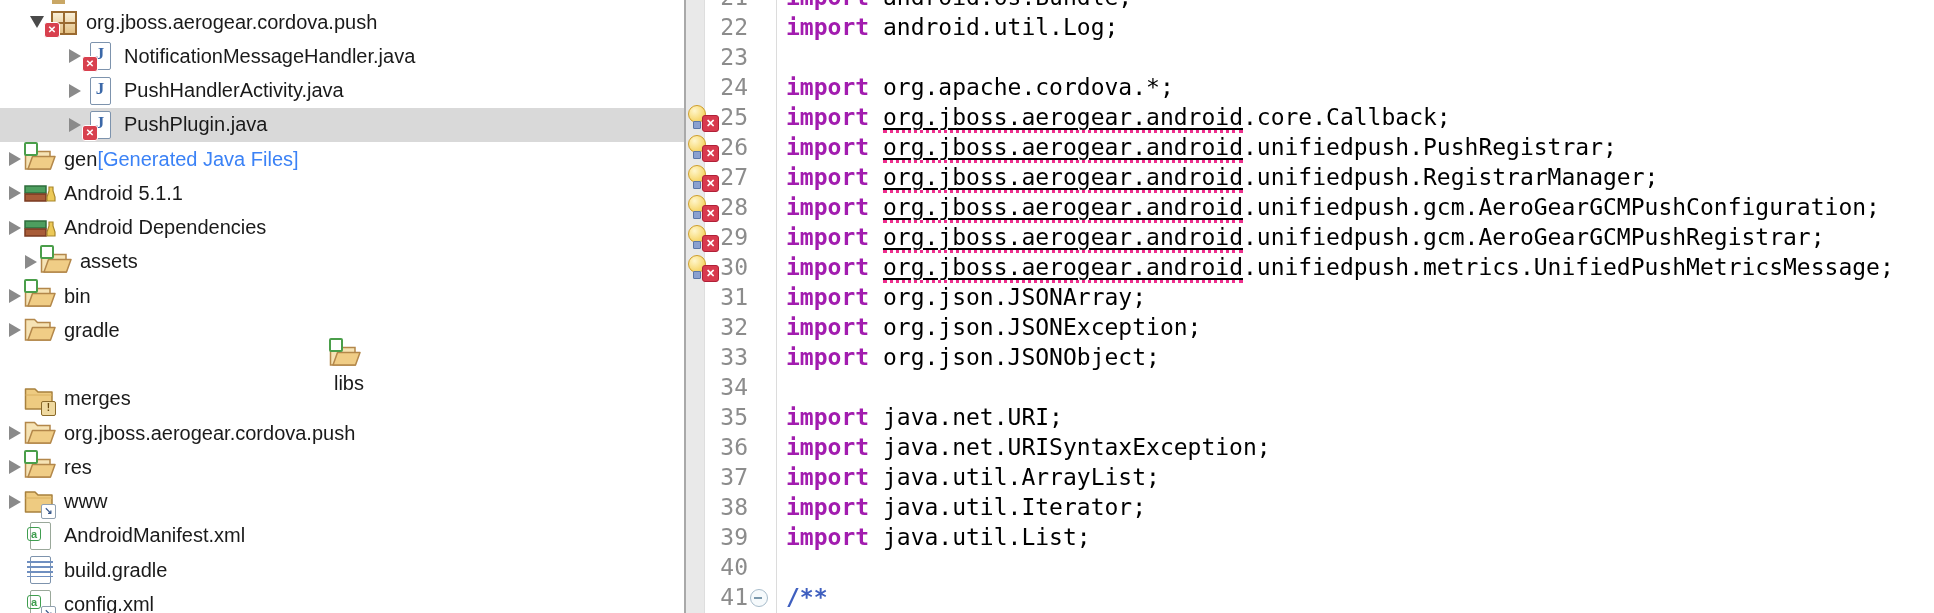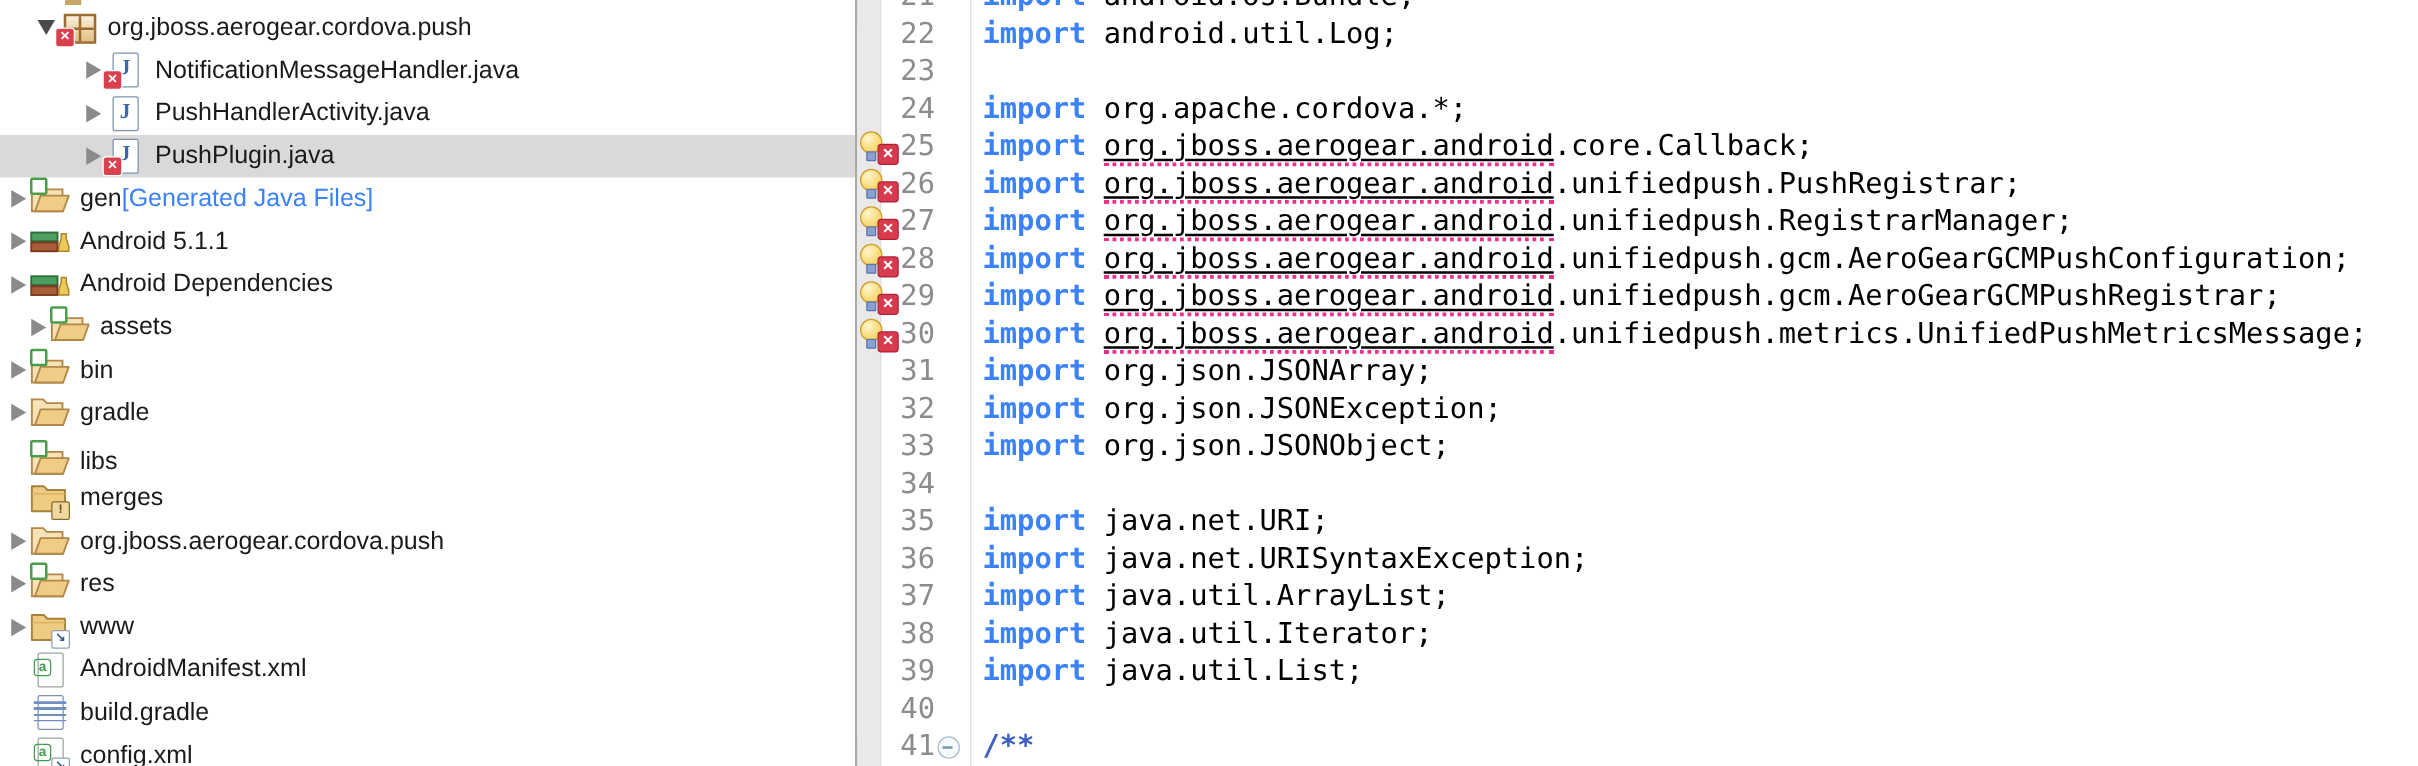--- a/index.html
+++ b/index.html
@@ -48,21 +48,21 @@
   .divider{position:absolute;left:684px;top:0;width:2px;height:613px;background:#a9a9a9;}
 
   
   .editor{position:absolute;left:686px;top:0;right:0;height:613px;background:#fff;
           font-family:"DejaVu Sans Mono","Liberation Mono",monospace;font-size:23px;border-radius:23px;}
   .annot-strip{position:absolute;left:0;top:0;width:18px;height:613px;background:#e9e9e9;border-right:1px solid #dedede;}
   .ruler-sep{position:absolute;left:90px;top:0;width:1px;height:613px;background:#dcdcdc;}
   .code-line{position:absolute;left:0;width:100%;height:30px;line-height:30px;white-space:pre;}
   .lnum{position:absolute;left:0;top:0;width:62px;text-align:right;color:#8c8c8c;}
   .ctext{position:absolute;left:100px;top:0;color:#000;}
-  .tok-kw{color:#3b82f6;font-weight:bold;}
+  .tok-kw{color:#a21caf;font-weight:bold;}
   .tok-doc{color:#3F5FBF;font-weight:bold;}
   .tok-err{display:inline-block;text-decoration:underline;text-decoration-thickness:2px;
            text-underline-offset:3px;text-decoration-color:#000;
            border-bottom:3px dotted #ed2f8d;line-height:26px;}
   
   .qf{position:absolute;left:2px;width:31px;height:28px;}
   .qf .bulb{position:absolute;left:0;top:1px;width:16px;height:16px;border-radius:50%;
             background:radial-gradient(circle at 35% 30%,#fff6cc,#f2c73e);border:1px solid #cf9e2a;}
   .qf .bulb::after{content:"";position:absolute;left:4px;top:15px;width:6px;height:6px;
                    background:#8aa0d0;border:1px solid #5a76a8;border-radius:1px;}
@@ -199,21 +199,21 @@
             <span class="tri-c"></span>
           </span>
           <span class="slot-icon">
             <span class="ico"><svg width="32" height="30" viewBox="0 0 32 30">
                 <path d="M1.5 9 L1.5 25 L26 25 L26 7.5 L13.5 7.5 L10.5 4.5 L1.5 4.5 Z" fill="#f6e3b5" stroke="#b3874a" stroke-width="1.5"></path>
                 <path d="M4 25 L8.5 12.5 L31 12.5 L26.5 25 Z" fill="#f0cd86" stroke="#b3874a" stroke-width="1.5" stroke-linejoin="round"></path>
               </svg></span>
           </span>
           <span class="tree-label">gradle</span>
         </div>
-        <div class="tree-row" style="top: 352px; padding-left: 6px;">
+        <div class="tree-row" style="top: 338px; padding-left: 6px; flex-direction: column;">
           <span class="slot-exp"></span>
           <span class="slot-icon">
             <span class="ico"><svg width="32" height="30" viewBox="0 0 32 30">
                 <path d="M1.5 9 L1.5 25 L26 25 L26 7.5 L13.5 7.5 L10.5 4.5 L1.5 4.5 Z" fill="#f6e3b5" stroke="#b3874a" stroke-width="1.5"></path>
                 <path d="M4 25 L8.5 12.5 L31 12.5 L26.5 25 Z" fill="#f0cd86" stroke="#b3874a" stroke-width="1.5" stroke-linejoin="round"></path>
               </svg><span class="ov ov-derived"></span></span>
           </span>
           <span class="tree-label">libs</span>
         </div>
         <div class="tree-row" style="top: 381.75px; padding-left: 6px;">

